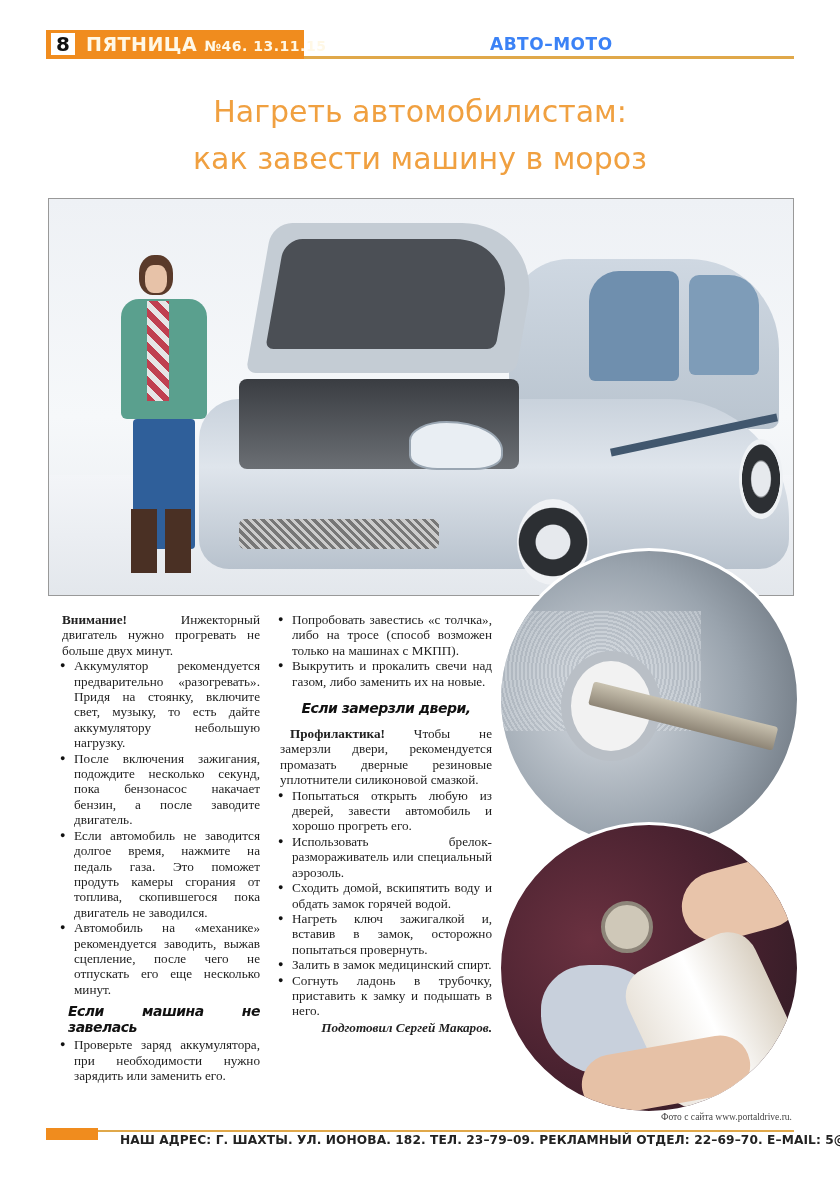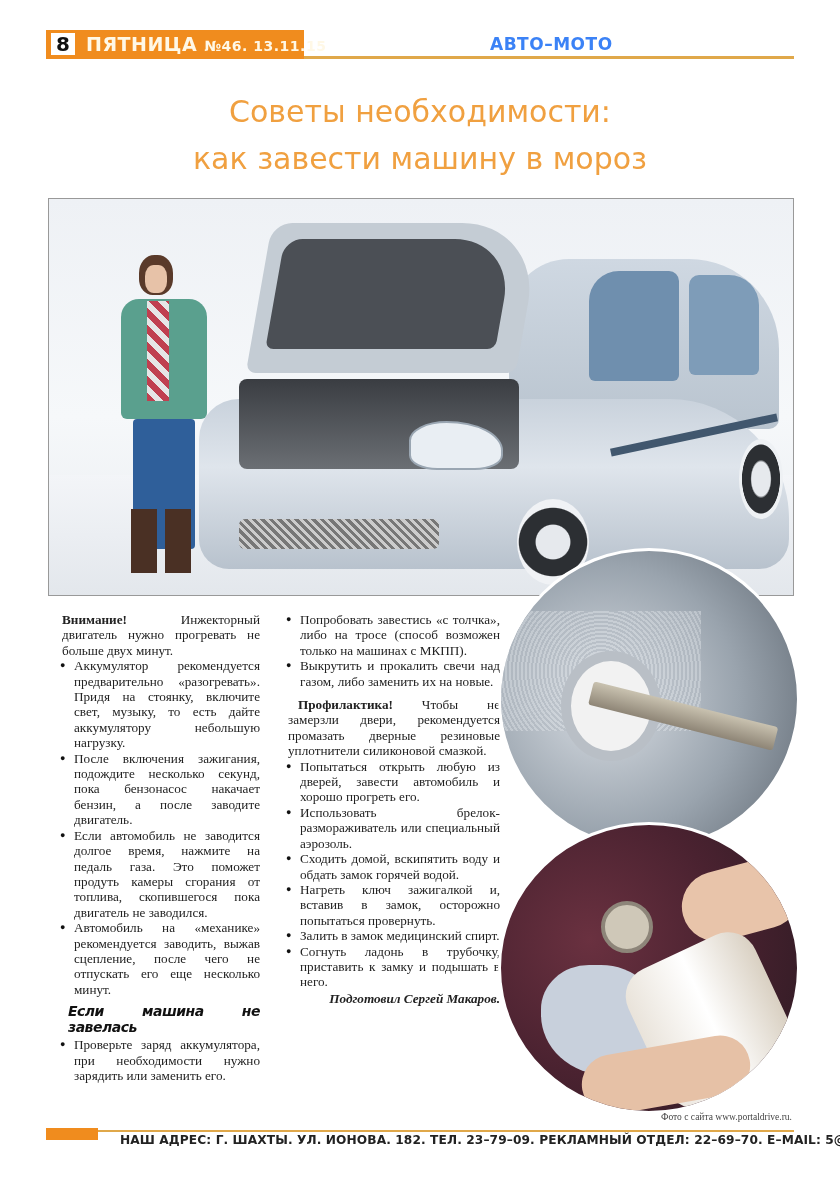--- a/index.html
+++ b/index.html
@@ -39,21 +39,21 @@
   .car-engine { position:absolute; left:190px; top:180px; width:280px; height:90px; background:linear-gradient(180deg,#3a3d42,#6b6f74); border-radius:8px; }
   .car-light { position:absolute; left:360px; top:222px; width:90px; height:45px; background:#e9eef3; border:2px solid #9aa6b2; border-radius:40% 60% 30% 30%; }
   .car-grill { position:absolute; left:190px; top:320px; width:200px; height:30px; background:repeating-linear-gradient(45deg,#777 0 3px,#ccc 3px 6px); border-radius:6px; }
   .car-strip { position:absolute; left:560px; top:232px; width:170px; height:8px; background:#41576e; transform:rotate(-12deg); }
   .wheel1 { position:absolute; left:468px; top:300px; width:72px; height:86px; background:radial-gradient(circle,#e6e9ed 30%,#2c2f33 32%,#2c2f33 60%,#f0f2f5 62%); border-radius:50%; }
   .wheel2 { position:absolute; left:690px; top:240px; width:44px; height:80px; background:radial-gradient(ellipse,#e6e9ed 30%,#2c2f33 34%,#2c2f33 60%,#eef1f4 62%); border-radius:50%; }
 
   
   .col { position:absolute; font-size:13.2px; line-height:15.4px; text-align:justify; }
   .col1 { left:62px; top:612px; width:198px; }
-  .col2 { left:280px; top:612px; width:212px;margin-left:8px; }
+  .col2 { left:280px; top:612px; width:212px; }
   .col p { margin:0; }
   .col .intro { text-indent:0; }
   .col ul { list-style:none; margin:0; padding:0; }
   .col li { position:relative; padding-left:12px; margin:0; }
   .col li::before { content:"●"; position:absolute; left:-2px; top:0; font-size:9px; line-height:15px; color:#111; }
   .col1 .intro { padding-left:0; text-indent:0; }
   .sub { font:italic bold 14px "DejaVu Sans", sans-serif; color:#111; letter-spacing:-0.5px; margin:6px 0 2px 6px; }
   .sub2 { text-align:center; line-height:23px; margin:8px 0 6px 0; }
   .signoff { text-align:right; font-style:italic; font-weight:bold; margin-top:1px; }
 
@@ -86,21 +86,21 @@
     <div class="hdr-num">8</div>
     <div class="hdr-title">
       <span>ПЯТНИЦА</span>
       <small>№46. 13.11.15</small>
     </div>
   </div>
   <div class="hdr-section">АВТО–МОТО</div>
 </div>
 
 <div class="title">
-  <div>Советы необходимости:</div>
+  <div>Нагреть автомобилистам:</div>
   <div>как завести машину в мороз</div>
 </div>
 
 <div class="hero">
   <div class="snow"></div>
   <div class="car-roof"></div>
   <div class="car-win1"></div>
   <div class="car-win2"></div>
   <div class="car-body"></div>
   <div class="car-hood"></div>
@@ -135,20 +135,21 @@
     <li>Проверьте заряд аккумулятора, при необходимости нужно зарядить или заменить его.</li>
   </ul>
 </div>
 
 <div class="col col2">
   <ul>
     <li>Попробовать завестись «с толчка», либо на тросе (способ возможен только на машинах с МКПП).</li>
     <li>Выкрутить и прокалить свечи над газом, либо заменить их на новые.</li>
   </ul>
   <div class="sub sub2">
+    <div>Если замерзли двери,</div>
   </div>
   <p class="intro" style="text-indent:10px"><b>Профилактика!</b><span> Чтобы не замерзли двери, рекомендуется промазать дверные резиновые уплотнители силиконовой смазкой.</span></p>
   <ul>
     <li>Попытаться открыть любую из дверей, завести автомобиль и хорошо прогреть его.</li>
     <li>Использовать брелок-размораживатель или специальный аэрозоль.</li>
     <li>Сходить домой, вскипятить воду и обдать замок горячей водой.</li>
     <li>Нагреть ключ зажигалкой и, вставив в замок, осторожно попытаться провернуть.</li>
     <li>Залить в замок медицинский спирт.</li>
     <li>Согнуть ладонь в трубочку, приставить к замку и подышать в него.</li>
   </ul>

